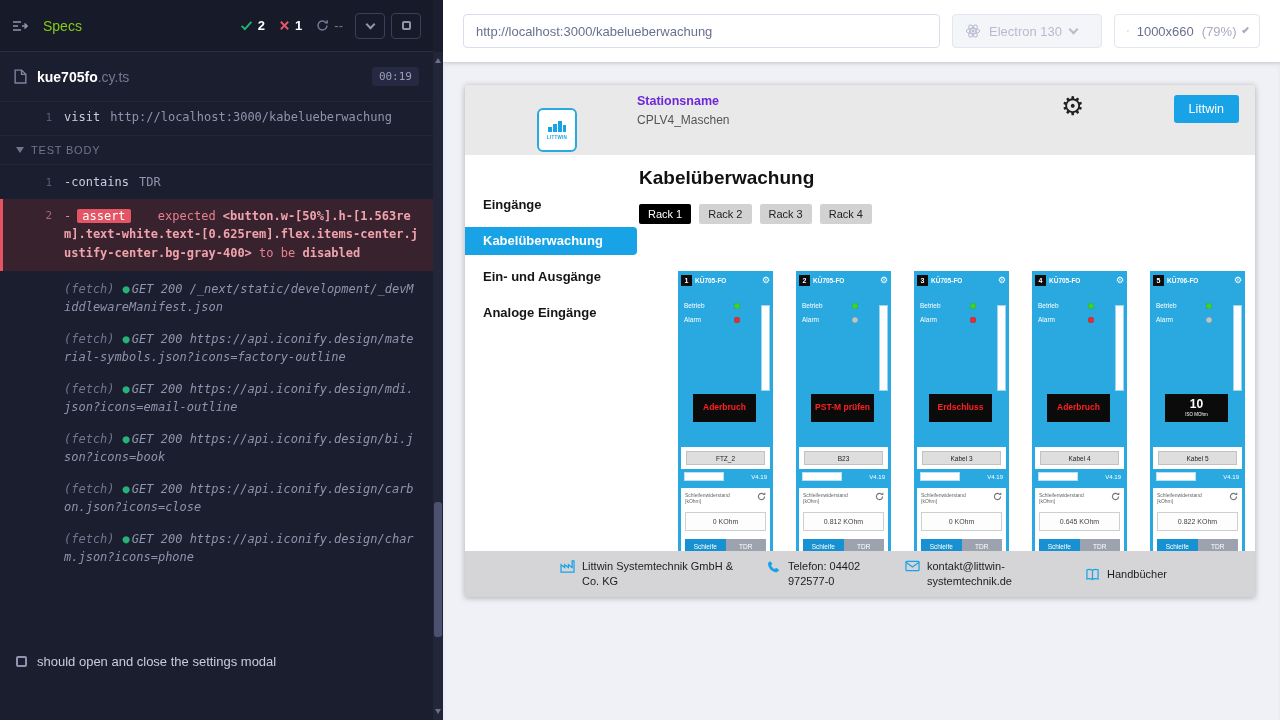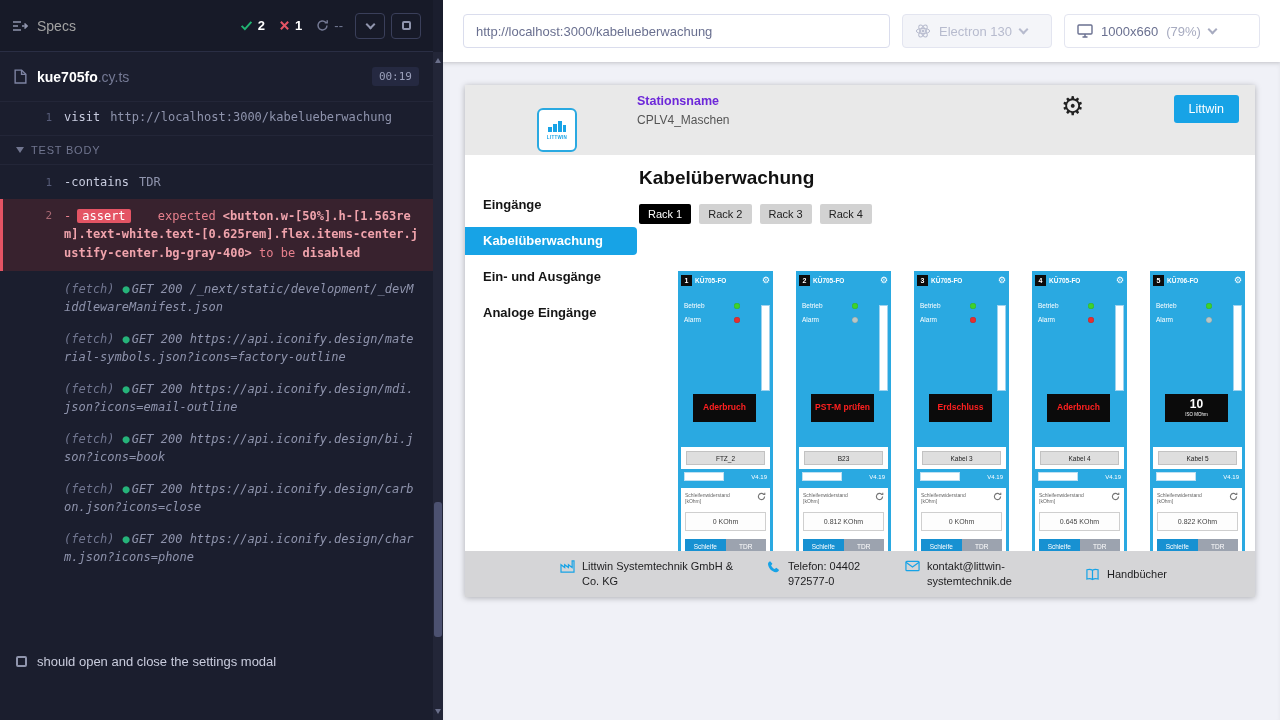--- a/index.html
+++ b/index.html
@@ -2,21 +2,21 @@
 <html><head>
 <meta charset="utf-8">
 <style>
 *{box-sizing:border-box;margin:0;padding:0}
 html,body{width:1280px;height:720px;overflow:hidden}
 body{display:flex;font-family:"Liberation Sans",sans-serif;background:#f0f1f7}
 
 
 .left-pane{width:443px;height:720px;background:#1b1e2e;position:relative;flex:none;padding-right:10px}
 .topbar{height:52px;display:flex;align-items:center;padding:0 12px;background:#171a28;border-bottom:1px solid #2a2e44}
-.specs-btn{display:flex;align-items:center;gap:9px;color:#a3a3a3;font-size:14px;flex:1;cursor:pointer}
+.specs-btn{display:flex;align-items:center;gap:15px;color:#84cc16;font-size:14px;flex:1;cursor:pointer}
 .stats{display:flex;align-items:center;gap:14px;margin-right:12px}
 .stat{display:flex;align-items:center;gap:5px;font-size:13px;color:#fff;font-weight:bold}
 .stat .muted{color:#747994;font-weight:normal}
 .tb-actions{display:flex;gap:6px}
 .tb-btn{width:30px;height:26px;border:1px solid #3a3f5a;border-radius:4px;background:transparent;display:flex;align-items:center;justify-content:center;color:#9095ad;cursor:pointer}
 .chev{width:7px;height:7px;border-right:2px solid currentColor;border-bottom:2px solid currentColor;transform:rotate(45deg);margin-top:-3px}
 .stop-sq{width:9px;height:9px;border:2px solid #9095ad;border-radius:2px}
 .specrow{height:50px;display:flex;align-items:center;gap:10px;padding:0 14px;border-bottom:1px solid #232638}
 .specname{flex:1;font-size:14px;color:#fff;font-weight:bold}
 .specname .ext{color:#747994;font-weight:normal}
@@ -44,21 +44,21 @@
 .varrow{position:absolute;left:2px;width:0;height:0;border-left:3px solid transparent;border-right:3px solid transparent}
 .varrow.up{top:6px;border-bottom:5px solid #6a6f8a}
 .varrow.down{bottom:6px;border-top:5px solid #6a6f8a}
 
 
 .right-pane{flex:1;display:flex;flex-direction:column}
 .browserbar{height:62px;background:#fff;display:flex;align-items:center;gap:12px;padding:0 20px;box-shadow:0 1px 3px rgba(0,0,0,.12);position:relative;z-index:2}
 .urlbox{flex:1;height:34px;border:1px solid #dadded;border-radius:4px;display:flex;align-items:center;padding:0 12px;font-size:13px;color:#6a7090;background:#fff}
 .sel{height:34px;border:1px solid #e3e5f0;border-radius:4px;display:flex;align-items:center;gap:8px;padding:0 12px;font-size:13px;cursor:pointer}
 .sel.browser{width:150px;background:#f4f5f9;color:#b7bbce}
-.sel.viewport{width:196px;background:#fff;color:#6a7090}
+.sel.viewport{width:146px;background:#fff;color:#6a7090}
 .dim{color:#a7abc0}
 .stage{flex:1;background:#f0f1f7;padding:23px 0 0 22px;position:relative;box-shadow:inset 0 3px 4px rgba(0,0,0,.05)}
 
 
 .app{width:790px;height:512px;background:#fff;box-shadow:0 1px 6px rgba(0,0,0,.28);position:relative;overflow:hidden}
 .app-header{height:70px;background:#e9e9e9;position:relative}
 .logo{position:absolute;left:72px;top:23px;width:40px;height:44px;background:#fff;border:2px solid #2aa9e1;border-radius:6px;display:flex;flex-direction:column;align-items:center;justify-content:center;gap:2px}
 .logo-text{font-size:4.5px;font-weight:bold;color:#17a3e6;letter-spacing:.3px}
 .station{position:absolute;left:172px;top:9px}
 .station .lab{font-size:12.5px;font-weight:bold;color:#6d28d9}

